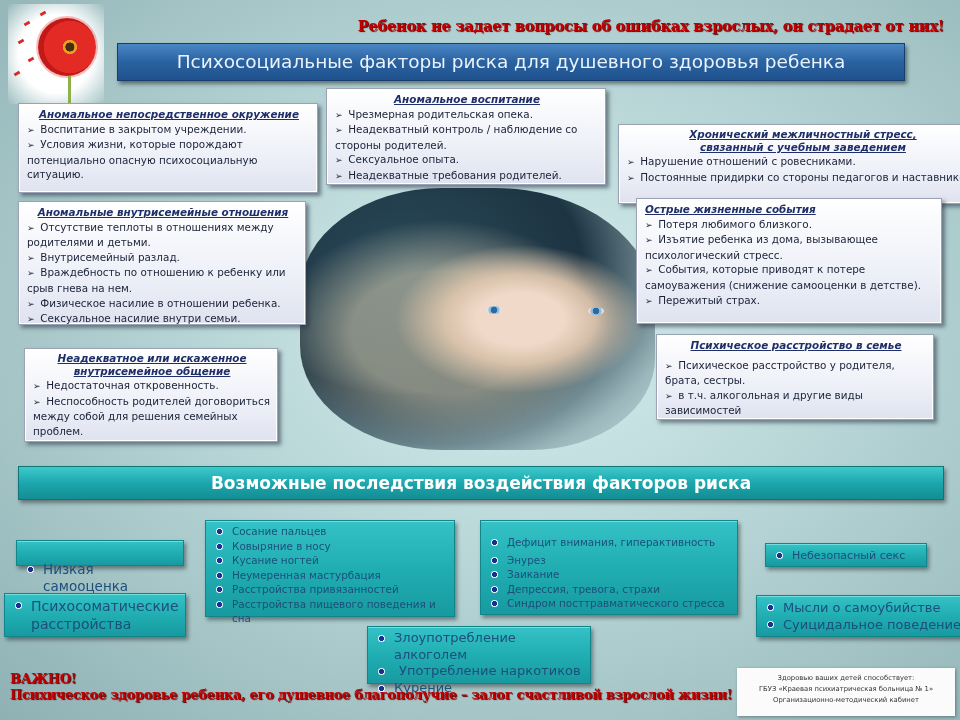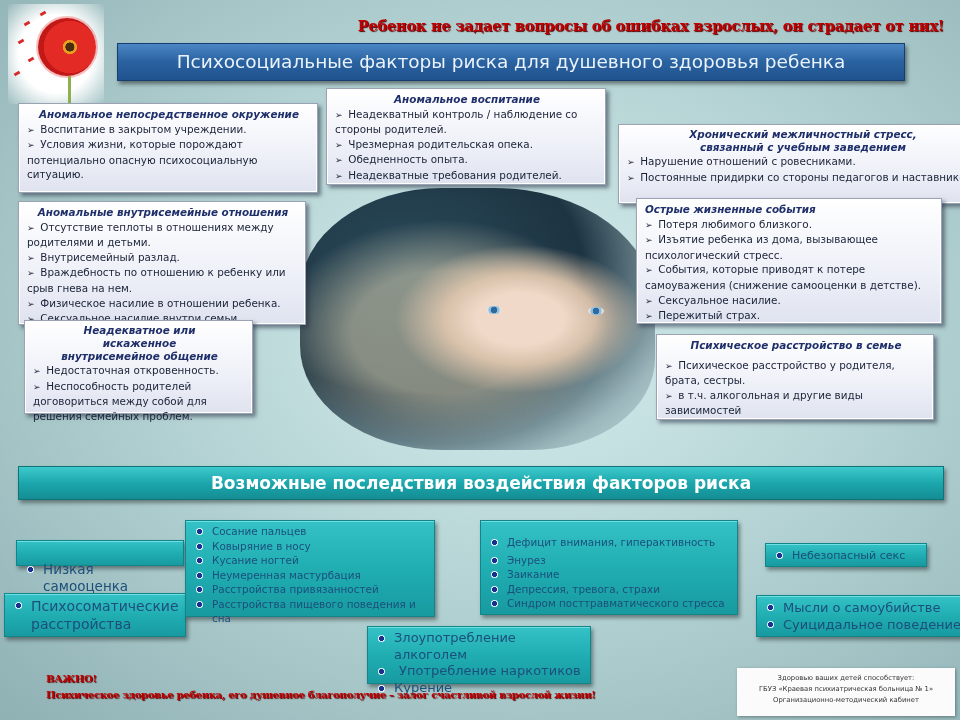--- a/index.html
+++ b/index.html
@@ -39,21 +39,21 @@
   
   .box {
     position: absolute;
     background: linear-gradient(#ffffff, #eef0f8 60%, #dfe3ef);
     border: 1px solid #9aa2b4;
     box-shadow: 3px 3px 4px rgba(40,50,70,0.55), inset 0 0 0 1px #ffffff;
     padding: 3px 6px 3px 8px;
     font-size: 10.4px; line-height: 14.6px; color: #1a2238;
   }
   .box .hdr {
-    font-weight: bold; font-style: italic; 
+    font-weight: bold; font-style: italic; text-decoration: underline;
     color: #1f2f6a; text-align: center; display: block;
   }
   .box .hdr.left { text-align: left; }
   .box .item::before { content: "\27A2\00a0\00a0"; font-size: 9px; }
 
   .photo {
     left: 300px; top: 188px; width: 355px; height: 262px;
     border-radius: 40% 45% 35% 40%;
     background:
       radial-gradient(ellipse at 62% 50%, #f0d9c8 0 14%, rgba(226,200,175,0.9) 24%, rgba(0,0,0,0) 40%),
@@ -81,21 +81,21 @@
   .tbox .dot {
     flex: none; width: 7px; height: 7px; border-radius: 50%; margin: 4px 9px 0 4px;
     background: radial-gradient(circle, #1b2f8f 0 45%, #e8f6ff 55%);
   }
   .tbox.big { font-size: 13.5px; line-height: 17px; }
   .tbox.big .dot { margin-top: 5px; }
 
   .important {
     left: 10px; top: 671px;
     font-family: "DejaVu Serif", serif; font-weight: bold; color: #c00000;
-    font-size: 10px; line-height: 16px; text-shadow: 1px 1px 1px #5a0000; letter-spacing: -0.3px; margin-left: 36px;
+    font-size: 13px; line-height: 16px; text-shadow: 1px 1px 1px #5a0000; letter-spacing: -0.3px;
   }
   .credit {
     left: 737px; top: 668px; width: 218px; height: 48px;
     background: #fbfbfb; box-shadow: 1px 1px 3px rgba(0,0,0,0.35);
     font-size: 6.8px; line-height: 11px; text-align: center; color: #333; padding-top: 5px;
   }
 </style>
 </head>
 <body>
 
@@ -116,23 +116,23 @@
 <div class="abs eye" style="left:588px;top:307px"></div>
 
 <div class="box" style="left:18px;top:103px;width:300px;height:90px">
   <span class="hdr">Аномальное непосредственное окружение</span>
   <div class="item">Воспитание в закрытом учреждении.</div>
   <div class="item">Условия жизни, которые порождают потенциально опасную психосоциальную ситуацию.</div>
 </div>
 
 <div class="box" style="left:326px;top:88px;width:280px;height:97px">
   <span class="hdr">Аномальное воспитание</span>
+  <div class="item">Чрезмерная родительская опека.</div>
   <div class="item">Неадекватный контроль / наблюдение со стороны родителей.</div>
-  <div class="item">Чрезмерная родительская опека.</div>
-  <div class="item">Обедненность опыта.</div>
+  <div class="item">Сексуальное опыта.</div>
   <div class="item">Неадекватные требования родителей.</div>
 </div>
 
 <div class="box" style="left:618px;top:124px;width:368px;height:80px">
   <span class="hdr" style="padding:0 40px;line-height:13px">Хронический межличностный стресс, связанный с учебным заведением</span>
   <div class="item">Нарушение отношений с ровесниками.</div>
   <div class="item">Постоянные придирки со стороны педагогов и наставников.</div>
 </div>
 
 <div class="box" style="left:18px;top:201px;width:288px;height:124px">
@@ -142,25 +142,24 @@
   <div class="item">Враждебность по отношению к ребенку или срыв гнева на нем.</div>
   <div class="item">Физическое насилие в отношении ребенка.</div>
   <div class="item">Сексуальное насилие внутри семьи.</div>
 </div>
 
 <div class="box" style="left:636px;top:198px;width:306px;height:126px">
   <span class="hdr left">Острые жизненные события</span>
   <div class="item">Потеря любимого близкого.</div>
   <div class="item">Изъятие ребенка из дома, вызывающее психологический стресс.</div>
   <div class="item">События, которые приводят к потере самоуважения (снижение самооценки в детстве).</div>
-  <div class="item">Сексуальное насилие.</div>
   <div class="item">Пережитый страх.</div>
 </div>
 
-<div class="box" style="left:24px;top:320px;width:229px;height:94px">
+<div class="box" style="left:24px;top:348px;width:254px;height:94px">
   <span class="hdr" style="padding:0 20px;line-height:13px">Неадекватное или искаженное внутрисемейное общение</span>
   <div class="item">Недостаточная откровенность.</div>
   <div class="item">Неспособность родителей договориться между собой для решения семейных проблем.</div>
 </div>
 
 <div class="box" style="left:656px;top:334px;width:278px;height:86px">
   <span class="hdr" style="margin-bottom:5px">Психическое расстройство в семье</span>
   <div class="item">Психическое расстройство у родителя, брата, сестры.</div>
   <div class="item">в т.ч. алкогольная и другие виды зависимостей</div>
 </div>
@@ -174,21 +173,21 @@
     </div>
 </div>
 
 <div class="tbox big" style="left:4px;top:593px;width:182px;height:44px;font-size:14px;line-height:18px">
   <div class="li">
       <span class="dot"></span>
       <span style="width:130px">Психосоматические расстройства</span>
     </div>
 </div>
 
-<div class="tbox" style="left:185px;top:520px;width:250px;height:97px;font-size:10.4px;line-height:14.5px">
+<div class="tbox" style="left:205px;top:520px;width:250px;height:97px;font-size:10.4px;line-height:14.5px">
   <div class="li">
       <span class="dot"></span>
       <span>Сосание пальцев</span>
     </div>
   <div class="li">
       <span class="dot"></span>
       <span>Ковыряние в носу</span>
     </div>
   <div class="li">
       <span class="dot"></span>

